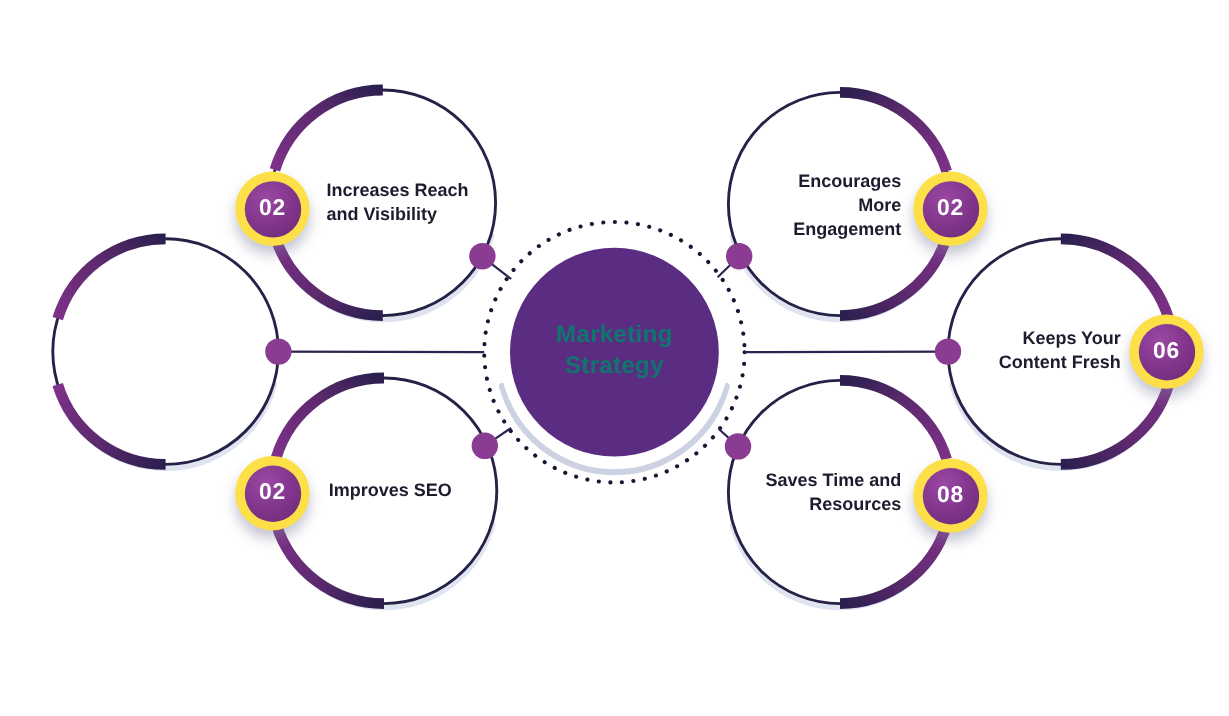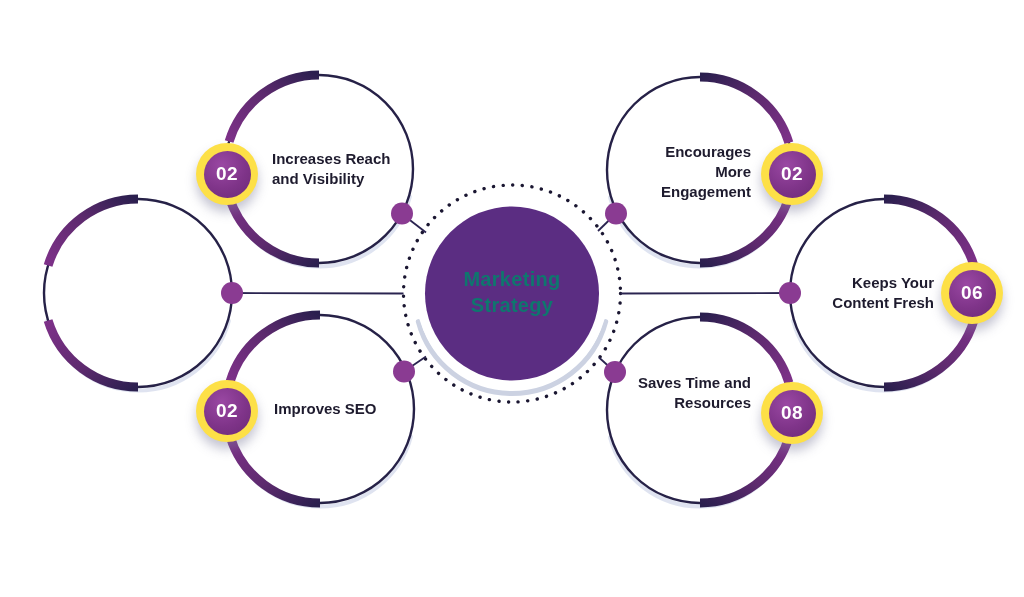--- a/index.html
+++ b/index.html
@@ -139,16 +139,16 @@
   <div class="badge" style="left:792px;top:413px">
     <div class="badge-inner">08</div>
   </div>
   <div class="badge" style="left:972px;top:293px">
     <div class="badge-inner">06</div>
   </div>
 
   <div class="node-label" style="left:274px;top:409px;width:140px">Improves SEO</div>
   <div class="node-label" style="left:272px;top:169px;width:128px">Increases Reach and Visibility</div>
   <div class="node-label align-right" style="right:273px;top:172px;width:108px">Encourages More Engagement</div>
-  <div class="node-label align-right" style="right:273px;top:393px;width:132px">Saves Time and Resources</div>
+  <div class="node-label align-right" style="right:273px;top:411px;width:132px">Saves Time and Resources</div>
   <div class="node-label align-right" style="right:90px;top:293px;width:118px">Keeps Your Content Fresh</div>
 
 </div>
 
 </body></html>

